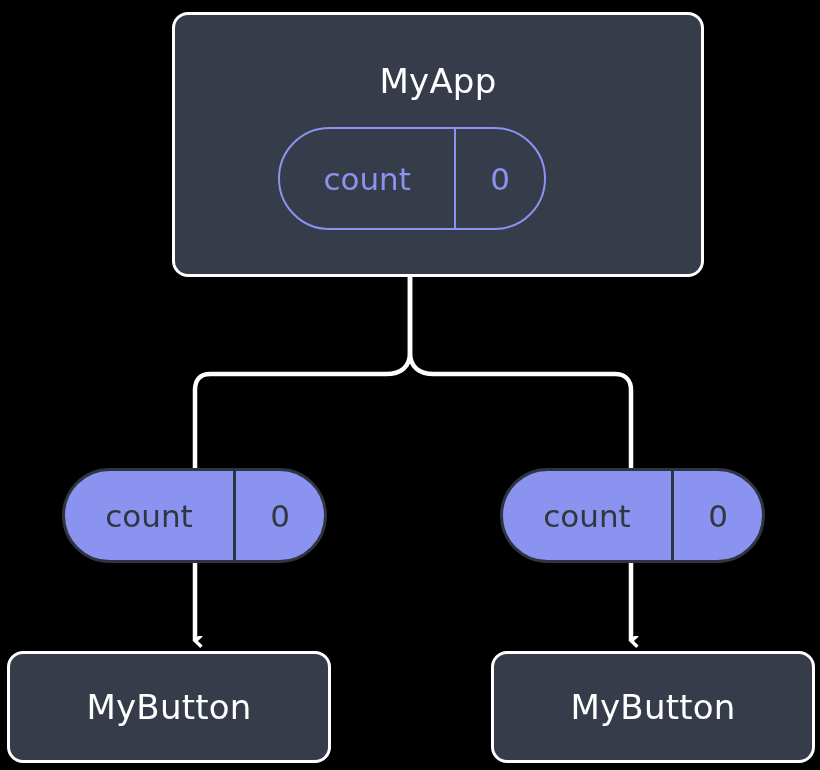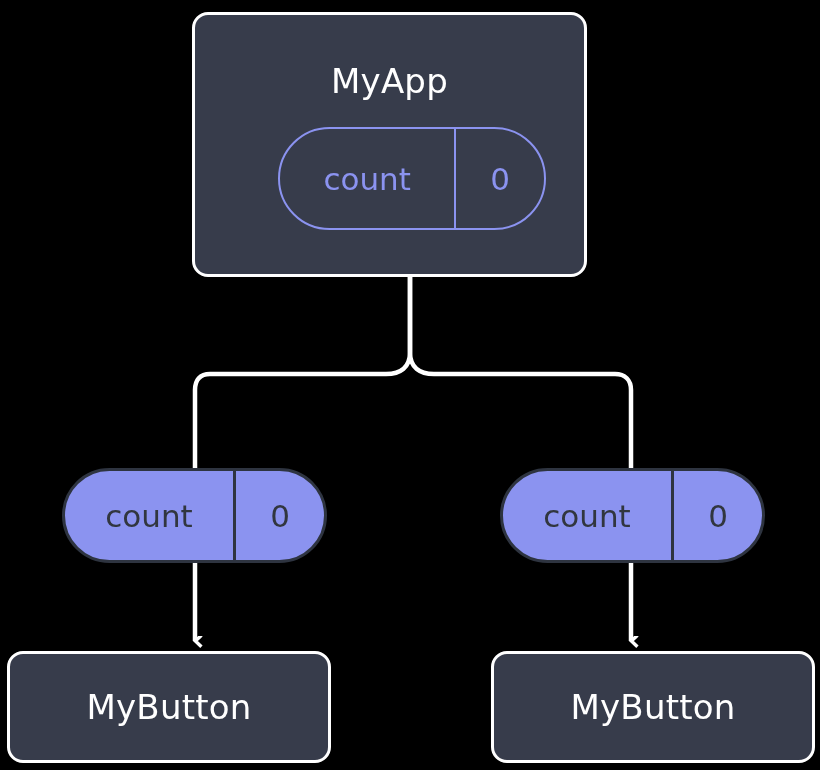--- a/index.html
+++ b/index.html
@@ -39,23 +39,23 @@
   .node-title {
     color: #FFFFFF;
     font-size: 34px;
     font-weight: 400;
     letter-spacing: 0.2px;
     text-align: center;
     white-space: nowrap;
   }
 
   #node-myapp {
-    left: 192px;
+    left: 172px;
     top: 12px;
-    width: 395px;
+    width: 532px;
     height: 265px;
   }
   #node-myapp .node-title {
     margin-top: 46px;
   }
 
   #node-mybutton-left {
     left: 7px;
     top: 651px;
     width: 324px;

